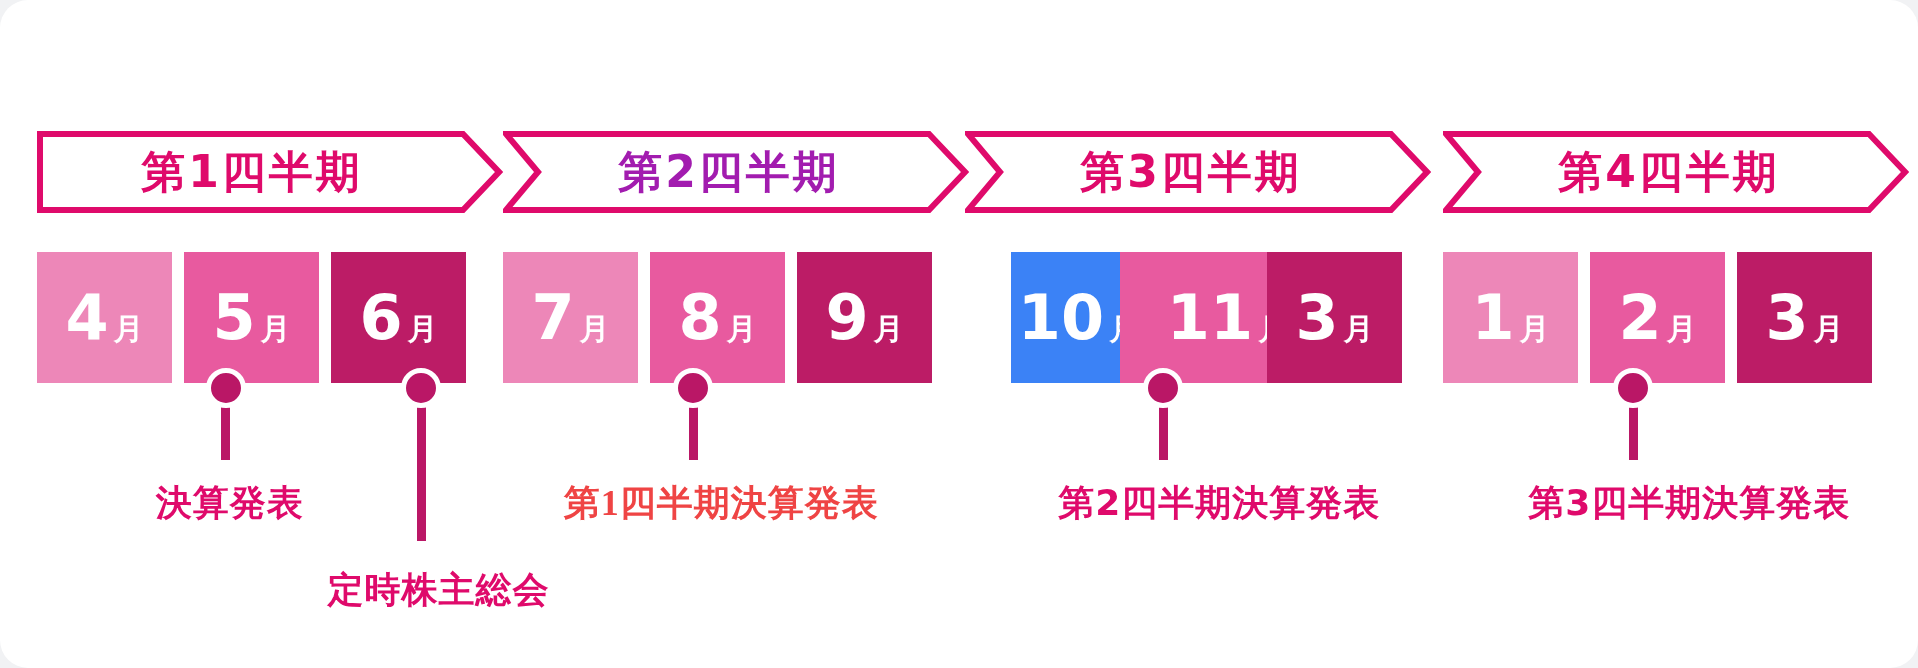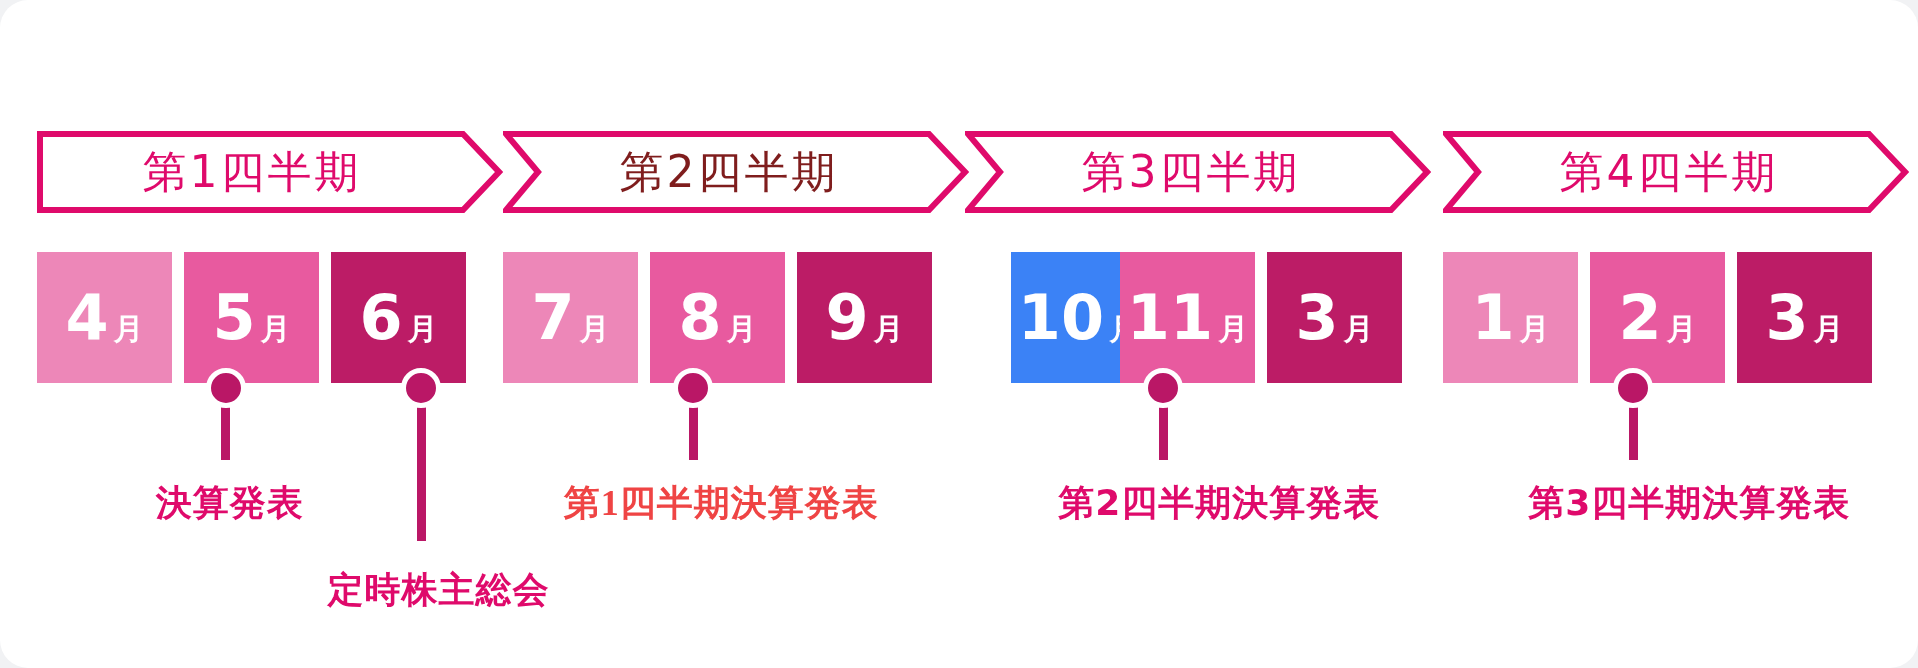--- a/index.html
+++ b/index.html
@@ -1,20 +1,20 @@
 <!DOCTYPE html>
 <html><head>
 <meta charset="utf-8">
 <style>
   html,body{margin:0;padding:0;background:#f1f2f4;font-family:"DejaVu Sans","Liberation Sans",sans-serif;}
   .canvas{position:relative;width:1918px;height:668px;background:#ffffff;border-radius:28px;overflow:hidden;}
   .banner{position:absolute;top:131px;width:466px;height:82px;}
   .banner svg{position:absolute;left:0;top:0;width:466px;height:82px;display:block;}
   .banner .blabel{position:absolute;left:0;top:0;right:36px;bottom:0;display:flex;align-items:center;justify-content:center;
-                  font-size:44px;font-weight:normal;letter-spacing:3px;}
+                  font-size:44px;font-weight:bold;letter-spacing:3px;}
   .banner.notched .blabel{left:22px;}
   .month{position:absolute;top:252px;width:135px;height:131px;display:flex;align-items:center;justify-content:center;color:#fff;}
   .mtext{display:flex;align-items:baseline;}
   .mnum{font-size:62px;font-weight:bold;line-height:1;}
   .msuf{font-size:30px;font-weight:bold;line-height:1;margin-left:5px;}
   .marker{position:absolute;width:40px;height:40px;border-radius:50%;box-sizing:border-box;border:5px solid #ffffff;z-index:3;}
   .stem{position:absolute;width:9px;z-index:2;}
   .evlabel{position:absolute;font-size:36px;font-weight:bold;white-space:nowrap;transform:translateX(-50%);letter-spacing:1px;}
 </style>
 </head>
@@ -43,21 +43,21 @@
       <div class="month" style="left: 331px; background: rgb(188, 28, 102);">
         <div class="mtext">
           <div class="mnum">6</div>
           <div class="msuf">月</div>
         </div>
       </div>
       <div class="banner notched" style="left: 503px;">
         <svg viewBox="0 0 466 82">
      <polygon points="3,3 426,3 462,41 426,79 3,79 35,41" fill="#ffffff" stroke="#DF0A6B" stroke-width="6" stroke-linejoin="miter"></polygon>
         </svg>
-        <div class="blabel" style="color: #7f1d1d;">第2四半期</div>
+        <div class="blabel" style="color: #a21caf;">第2四半期</div>
       </div>
       <div class="month" style="left: 503px; background: rgb(237, 135, 184);">
         <div class="mtext">
           <div class="mnum">7</div>
           <div class="msuf">月</div>
         </div>
       </div>
       <div class="month" style="left: 650px; background: rgb(232, 90, 159);">
         <div class="mtext">
           <div class="mnum">8</div>
@@ -75,21 +75,21 @@
      <polygon points="3,3 426,3 462,41 426,79 3,79 35,41" fill="#ffffff" stroke="#DF0A6B" stroke-width="6" stroke-linejoin="miter"></polygon>
         </svg>
         <div class="blabel" style="color: rgb(223, 10, 107);">第3四半期</div>
       </div>
       <div class="month" style="left: 1011px; background: #3b82f6;">
         <div class="mtext">
           <div class="mnum">10</div>
           <div class="msuf">月</div>
         </div>
       </div>
-      <div class="month" style="left: 1120px; background: rgb(232, 90, 159);">
+      <div class="month" style="left: 1120px; background: rgb(232, 90, 159); padding-left: 40px;">
         <div class="mtext">
           <div class="mnum">11</div>
           <div class="msuf">月</div>
         </div>
       </div>
       <div class="month" style="left: 1267px; background: rgb(188, 28, 102);">
         <div class="mtext">
           <div class="mnum">3</div>
           <div class="msuf">月</div>
         </div>

